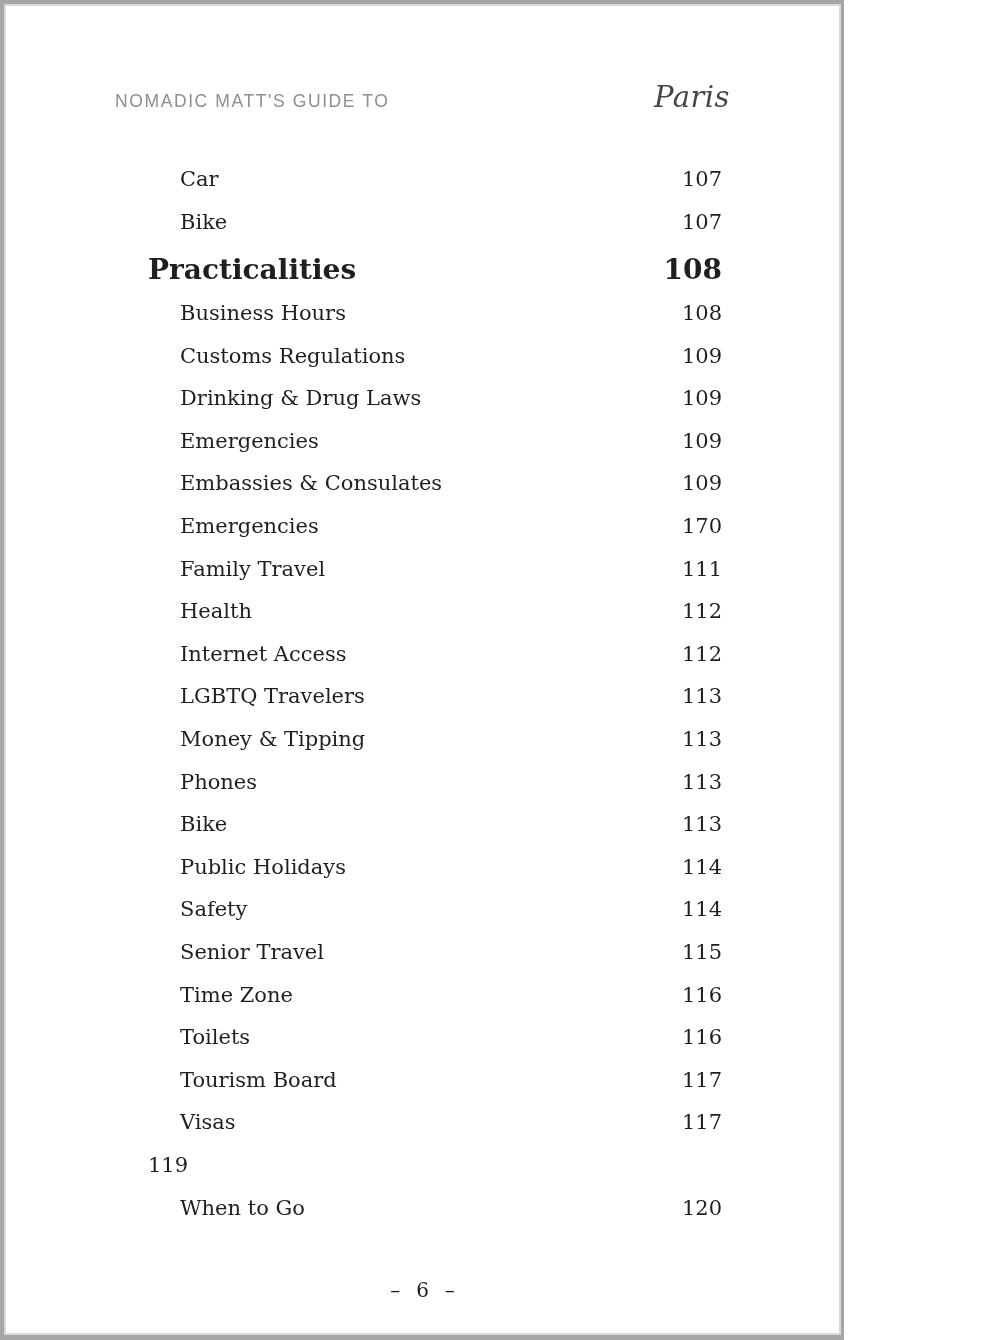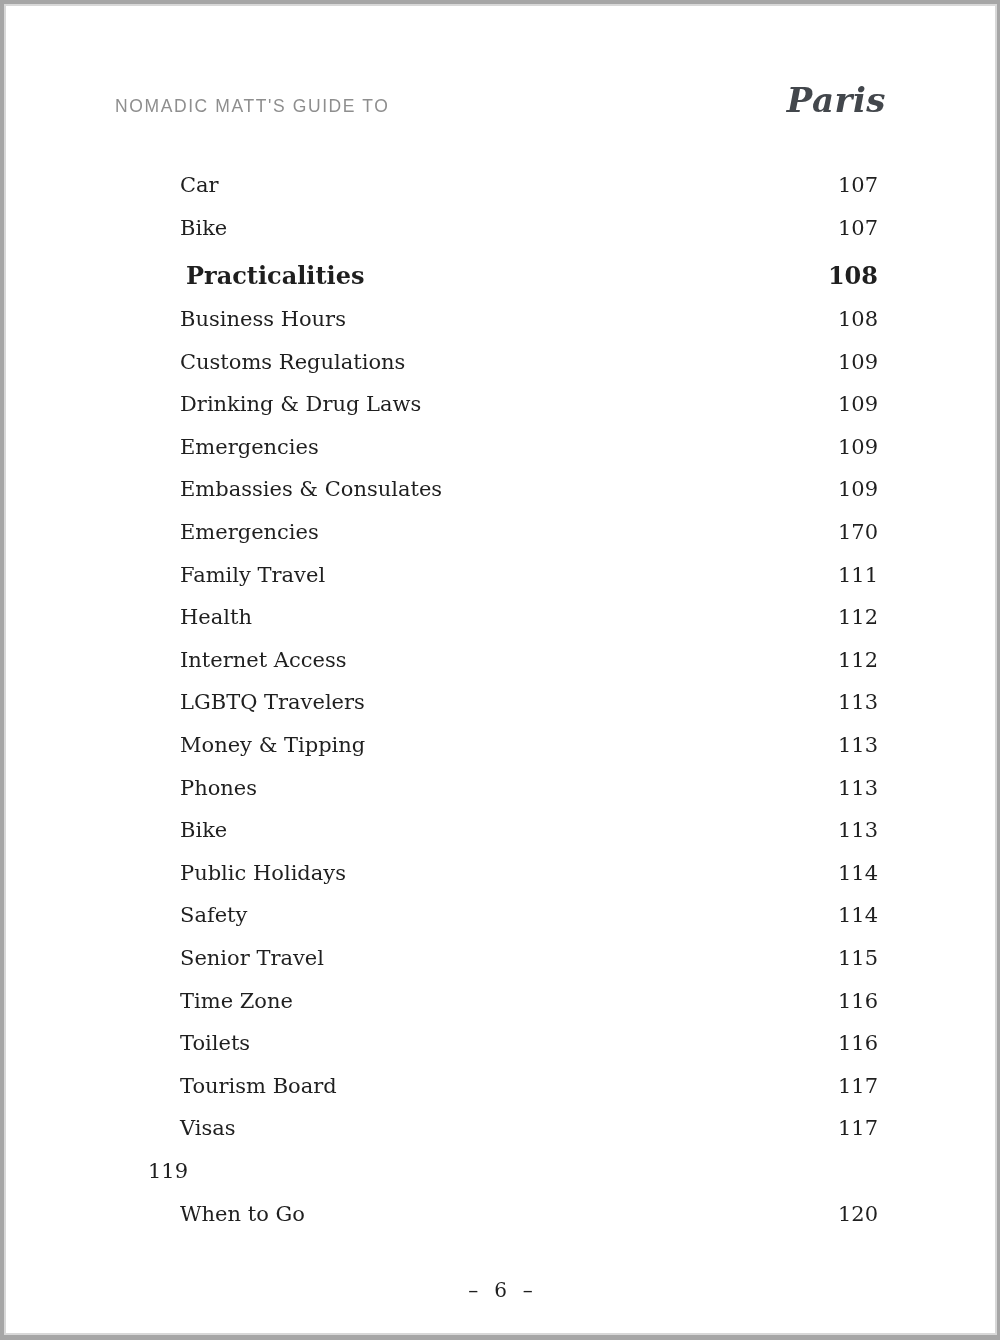--- a/index.html
+++ b/index.html
@@ -10,21 +10,21 @@
     --title-dark: #43474c;
   }
   * { margin: 0; padding: 0; box-sizing: border-box; }
   html, body {
     width: 1000px;
     background: #ffffff;
     font-family: "DejaVu Serif", serif;
   }
   .page {
     position: relative;
-    width: 1000px;
+    width: 844px;
     height: 1340px;
     background: #ffffff;
     border-style: solid;
     border-color: var(--border-gray);
     border-width: 4px 3px 5px 4px;
     box-shadow: inset 0 0 0 2px var(--inner-gray);
     overflow: hidden;
   }
   
   .header {
@@ -36,22 +36,22 @@
   .series-title {
     font-family: "Liberation Sans", sans-serif;
     font-size: 17.5px;
     letter-spacing: 1.6px;
     color: var(--header-gray);
     font-weight: 400;
   }
   .book-title {
     font-family: "DejaVu Serif", serif;
     font-style: italic;
-    font-weight: bold;
-    font-size: 34px;
+    font-weight: normal;
+    font-size: 29px;
     color: var(--title-dark);
     letter-spacing: 0.5px;
     margin-left: 12px;
   }
   
   .toc {
     margin: 44px 119px 0 144px;
   }
   .toc-row {
     display: flex;
@@ -61,22 +61,21 @@
     font-size: 21px;
     color: var(--text-dark);
     cursor: pointer;
   }
   .toc-row .toc-label { padding-left: 32px; }
   .toc-row .toc-page { text-align: center; }
   .toc-row.section {
     margin-top: 5px;
     margin-bottom: 1px;
     font-weight: bold;
-    font-size: 24px;
-    margin-left: 38px;
+    font-size: 28px;
   }
   .toc-row.section .toc-label { padding-left: 0; }
   
   .footer {
     position: absolute;
     left: 0;
     right: 0;
     bottom: 33px;
     text-align: center;
     font-size: 20px;

